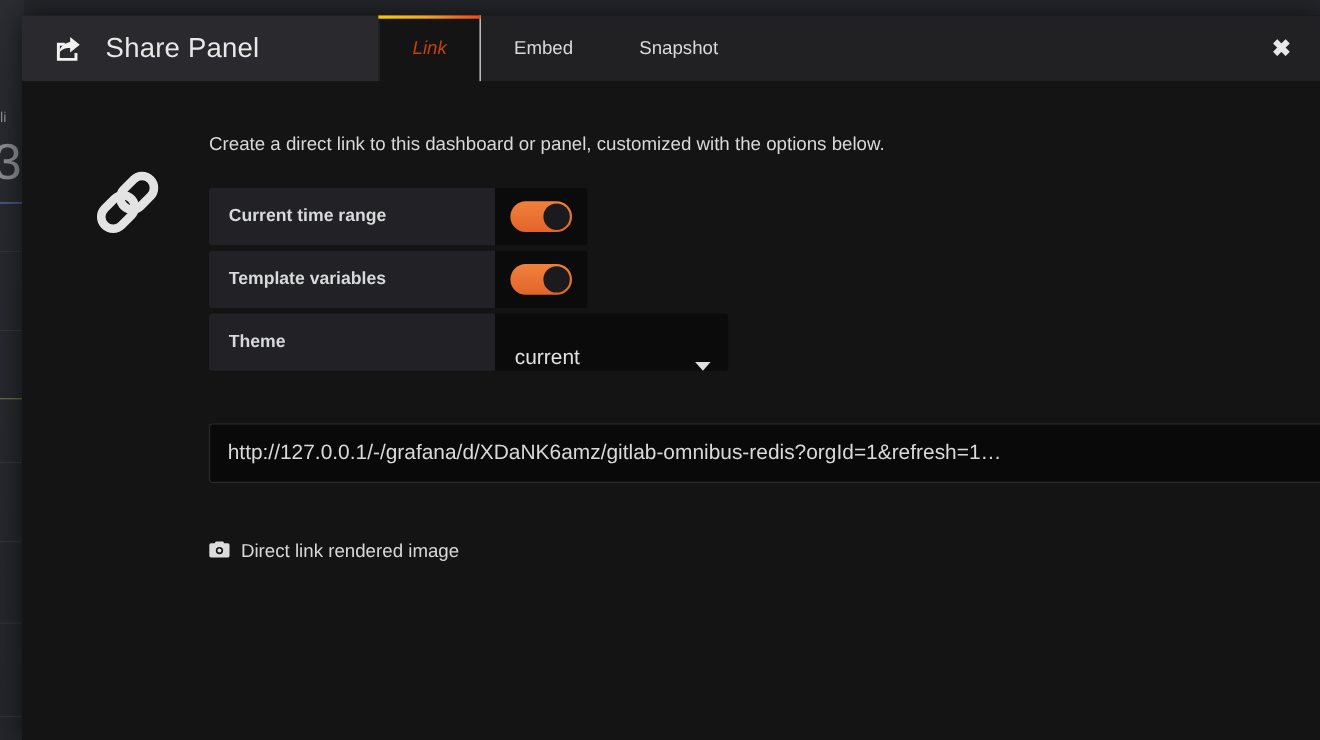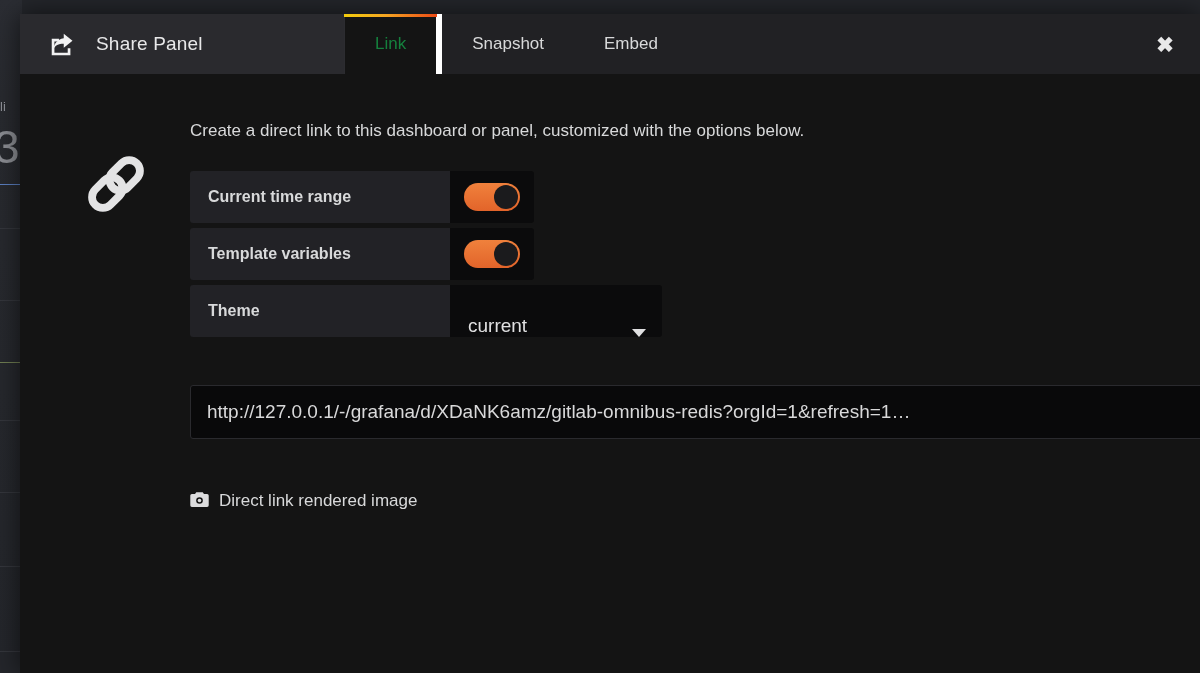--- a/index.html
+++ b/index.html
@@ -101,21 +101,21 @@
     background: #2a2a2e;
     display: flex;
     align-items: center;
     padding-left: 28px;
     gap: 20px;
     flex: none;
   }
   .share-icon { width: 28px; height: 28px; flex: none; display:block; }
   .modal-title {
     color: #e8e8e9;
-    font-size: 19px;
+    font-size: 25px;
     font-weight: 400;
     letter-spacing: 0.2px;
     white-space: nowrap;
   }
   .tabs-strip {
     flex: 1;
     background: #212124;
     display: flex;
     align-items: stretch;
     position: relative;
@@ -130,23 +130,24 @@
     font-size: 17px;
     cursor: pointer;
     background: transparent;
     border: none;
     font-family: inherit;
     height: 60px;
     white-space: nowrap;
   }
   .tab.active {
     background: #141414;
-    color: #15803d;
+    color: #c2410c;
     border-left: 1px solid #2c2c30;
-    border-right: 6px solid #ffffff;
+    border-right: 1px solid #ffffff;
+    font-style: italic;
   }
   .tab.active::before {
     content: "";
     position: absolute;
     left: -1px; right: -1px; top: 0;
     height: 3px;
     background: linear-gradient(90deg, #f2cc0c 0%, #f5a623 45%, #eb4a16 100%);
   }
   .close-btn {
     position: absolute;
@@ -359,22 +360,22 @@
         <svg class="share-icon" viewBox="0 0 24 24" fill="none" aria-hidden="true">
           <path d="M13.5 3.2 L21 9.2 L13.5 15.2 L13.5 11.7 C8.8 11.7 6.2 13.2 4.6 16.4 C5.2 11.9 7.6 8.1 13.5 7.0 Z" fill="#f2f2f3"></path>
           <path d="M3.2 7.6 H9.4 V9.9 H5.5 V19.4 H16.9 V15.6 H19.2 V21.7 H3.2 Z" fill="#f2f2f3"></path>
         </svg>
       </span>
       <span class="modal-title">Share Panel</span>
     </div>
 
     <div class="tabs-strip">
       <button class="tab active">Link</button>
+      <button class="tab">Embed</button>
       <button class="tab">Snapshot</button>
-      <button class="tab">Embed</button>
 
       <button class="close-btn">✖</button>
     </div>
   </div>
 
   <div class="modal-body">
 
     <div class="body-icon-col">
       <span>
         <svg class="link-icon" viewBox="0 0 24 24" fill="none" aria-hidden="true">

